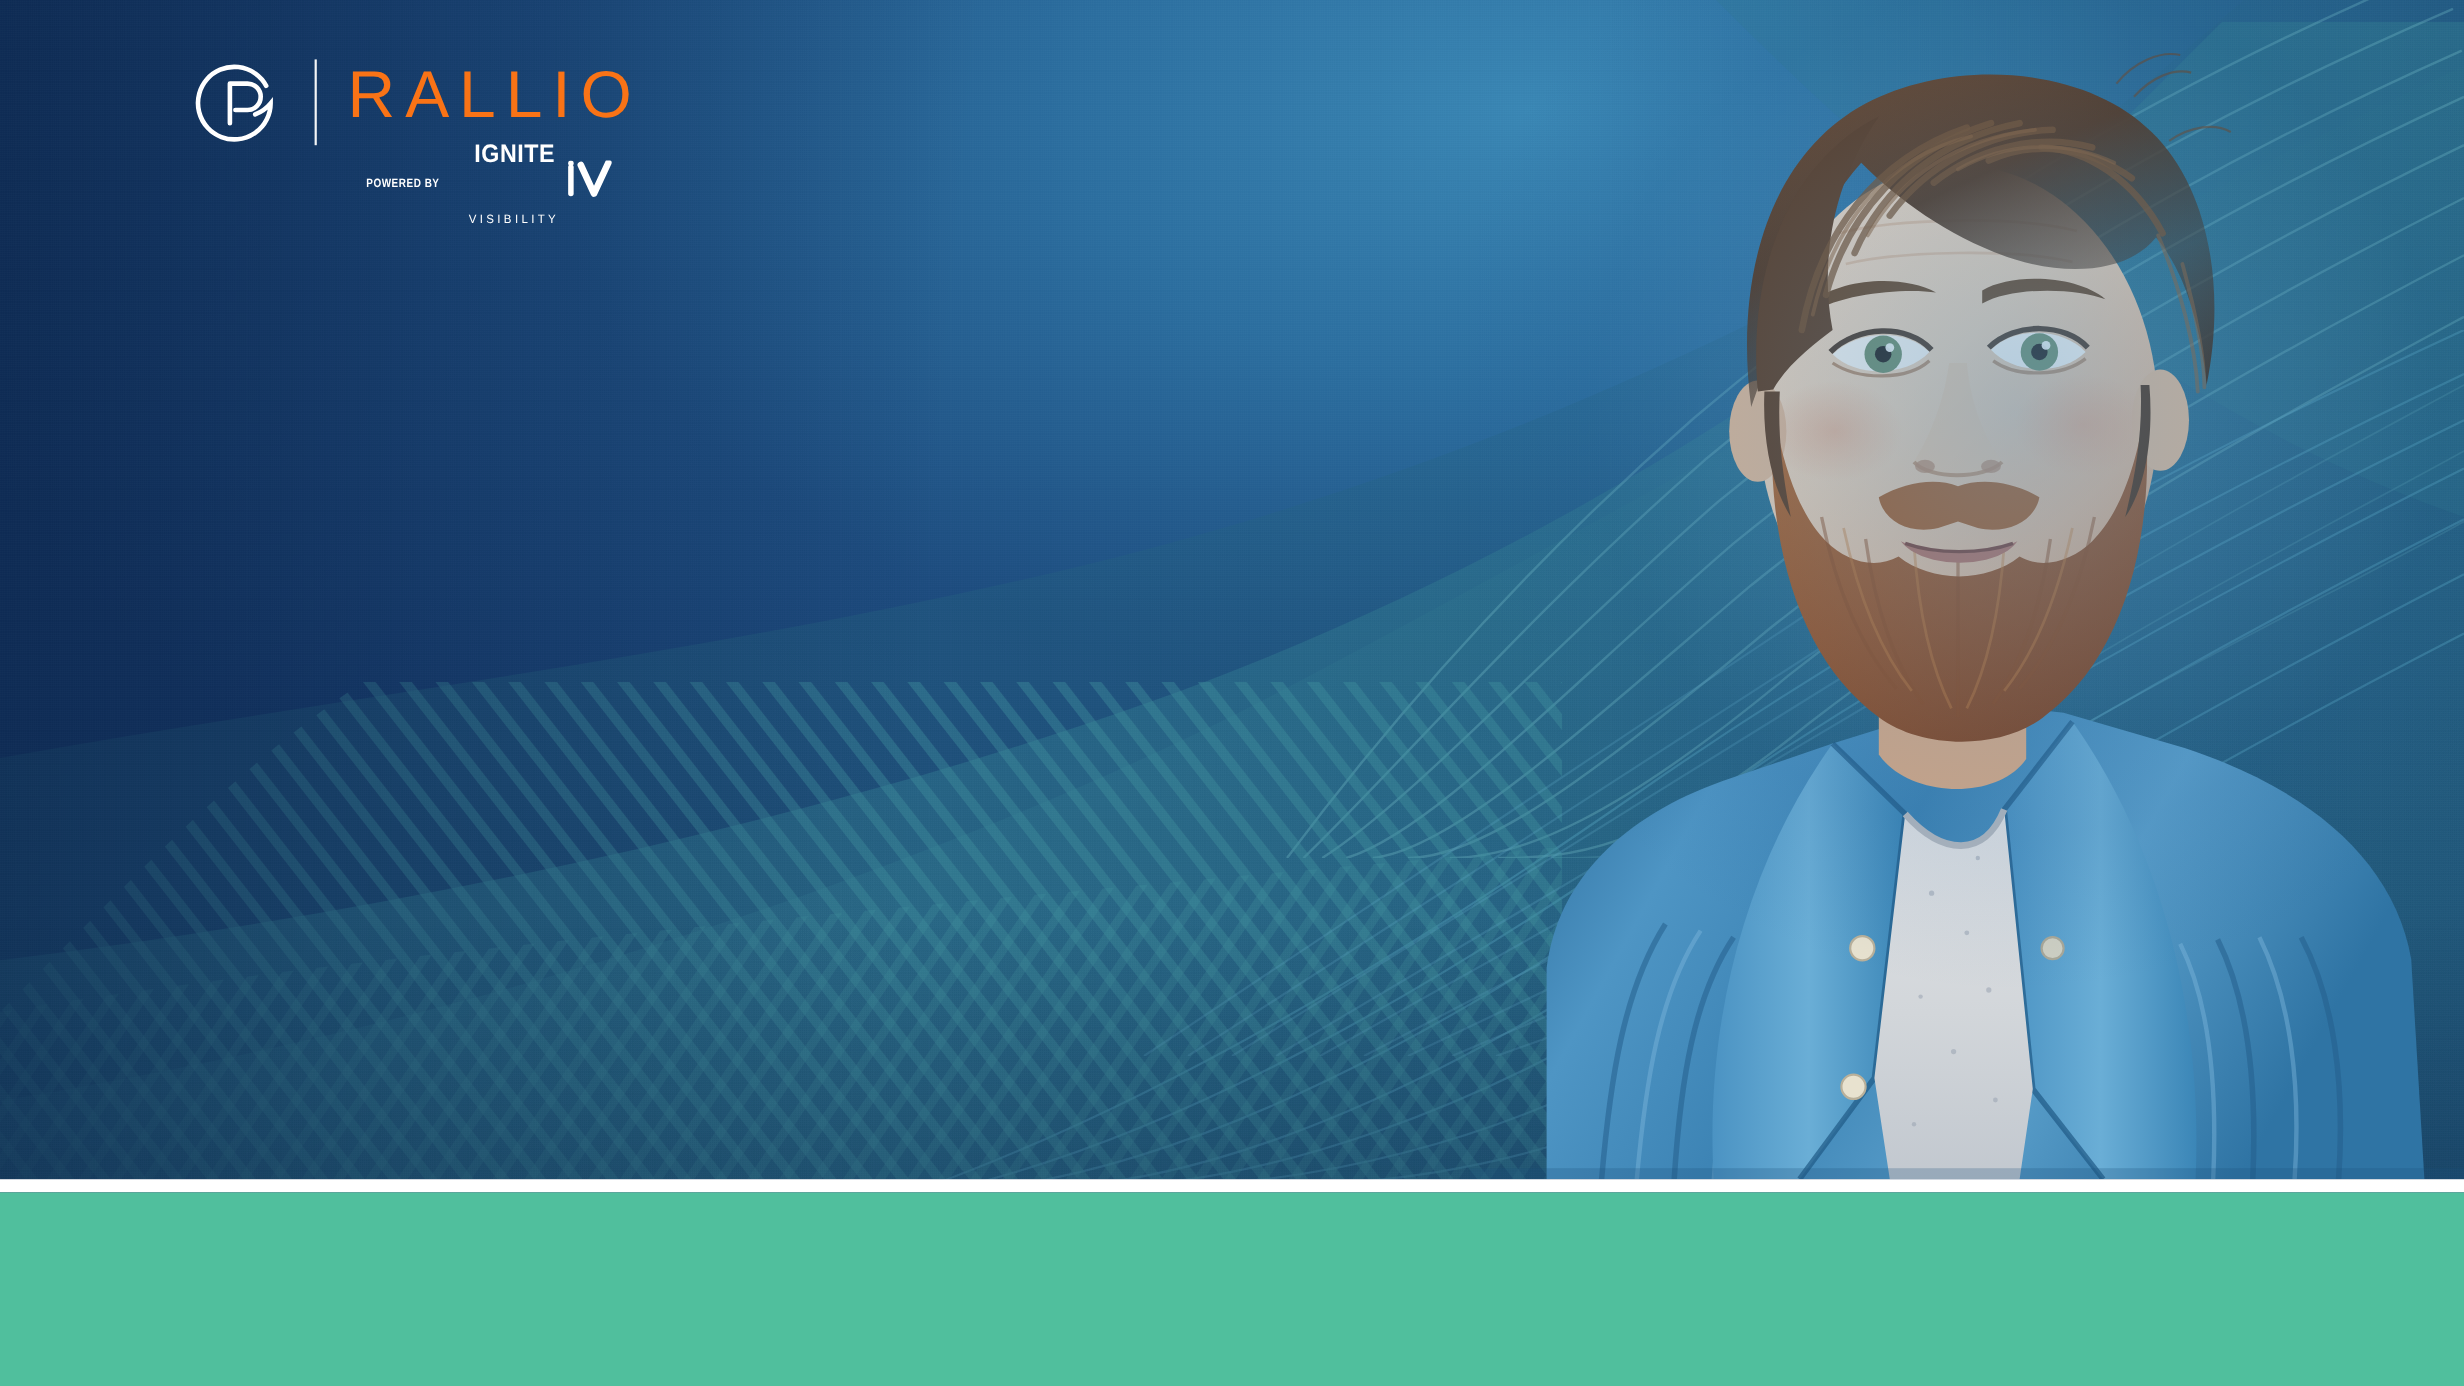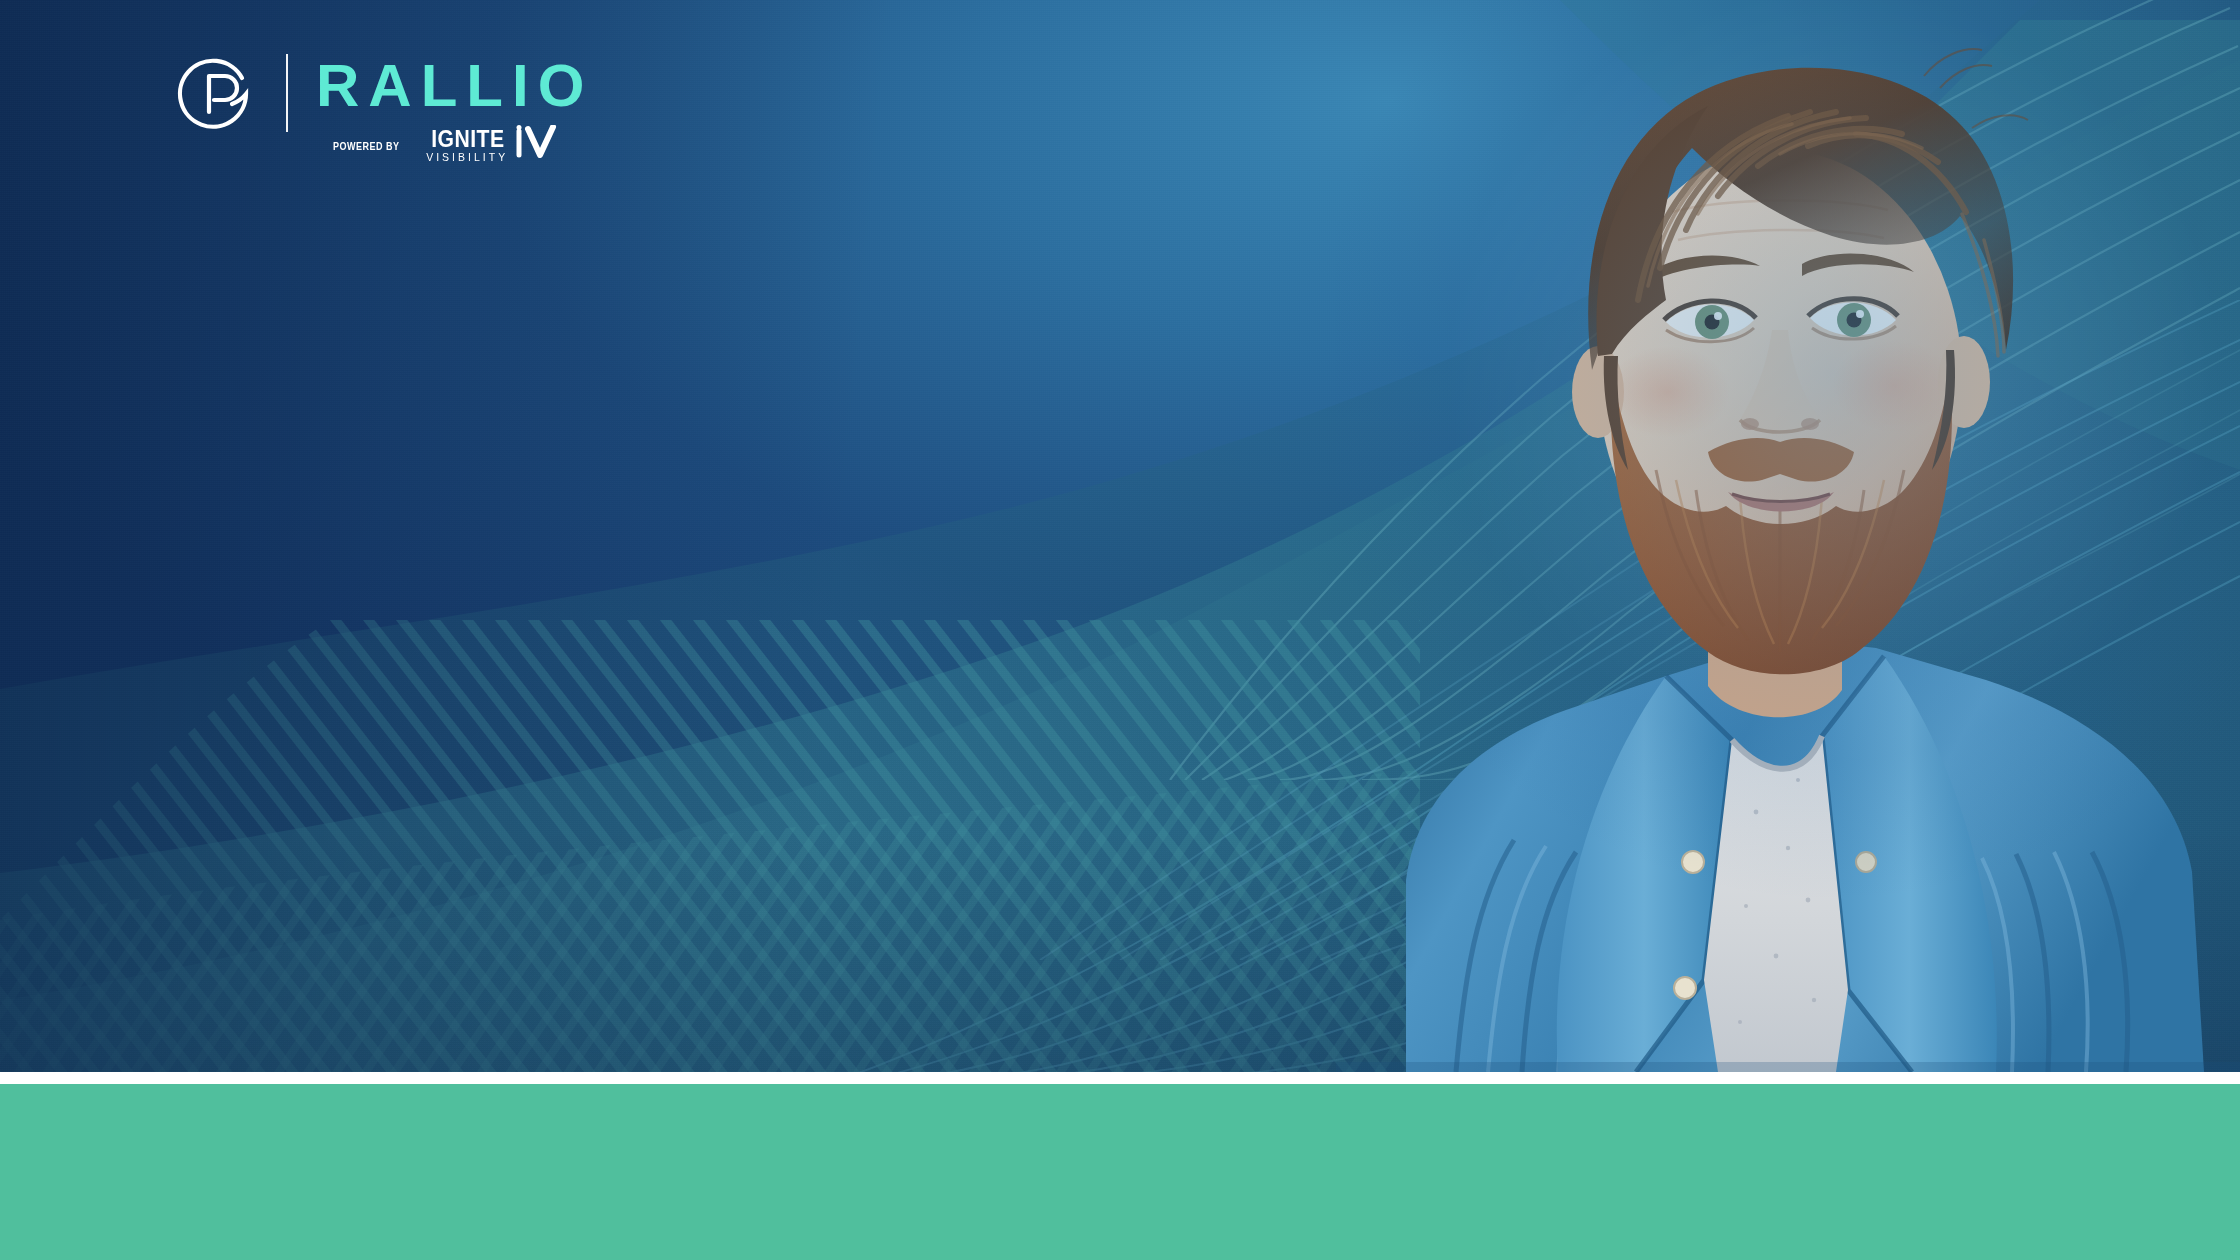--- a/index.html
+++ b/index.html
@@ -53,30 +53,30 @@
   }
 
   
   .logo{position:absolute;left:176px;top:48px;display:flex;align-items:flex-start;}
   .logo-mark{width:84px;height:84px;position:relative;flex:0 0 auto;margin-top:2px;}
   .logo-div{
     width:2px;height:78px;background:#ffffff;margin:6px 0 0 26px;flex:0 0 auto;opacity:.95;
   }
   .logo-right{margin-left:28px;display:flex;flex-direction:column;}
   .logo-word{
-    color:#5eead4;font-size:60px;letter-spacing:9px;line-height:76px;
-    font-weight:700;font-family:"Liberation Sans",sans-serif;
+    color:#f97316;font-size:60px;letter-spacing:9px;line-height:76px;
+    font-weight:400;font-family:"Liberation Sans",sans-serif;
   }
   .powered{display:flex;align-items:center;margin-top:4px;margin-left:17px;}
   .powered-by{
     color:#fff;font-size:11px;letter-spacing:.6px;font-weight:700;
     transform:scaleX(.82);transform-origin:left center;white-space:nowrap;
   }
   .iv-wrap{display:flex;align-items:center;margin-left:10px;}
-  .iv-text{display:flex;flex-direction:column;align-items:center;line-height:1;}
+  .iv-text{display:flex;flex-direction:column;align-items:center;line-height:1;gap:43px;}
   .iv-ignite{
     color:#fff;font-size:23px;font-weight:700;letter-spacing:.5px;
     transform:scaleX(.92);transform-origin:center;
   }
   .iv-vis{
     color:#fff;font-size:11px;font-weight:400;letter-spacing:3.2px;margin-top:1px;
     transform:scaleX(.95);transform-origin:center;
   }
   .iv-mark{margin-left:2px;margin-top:-4px;}
 

